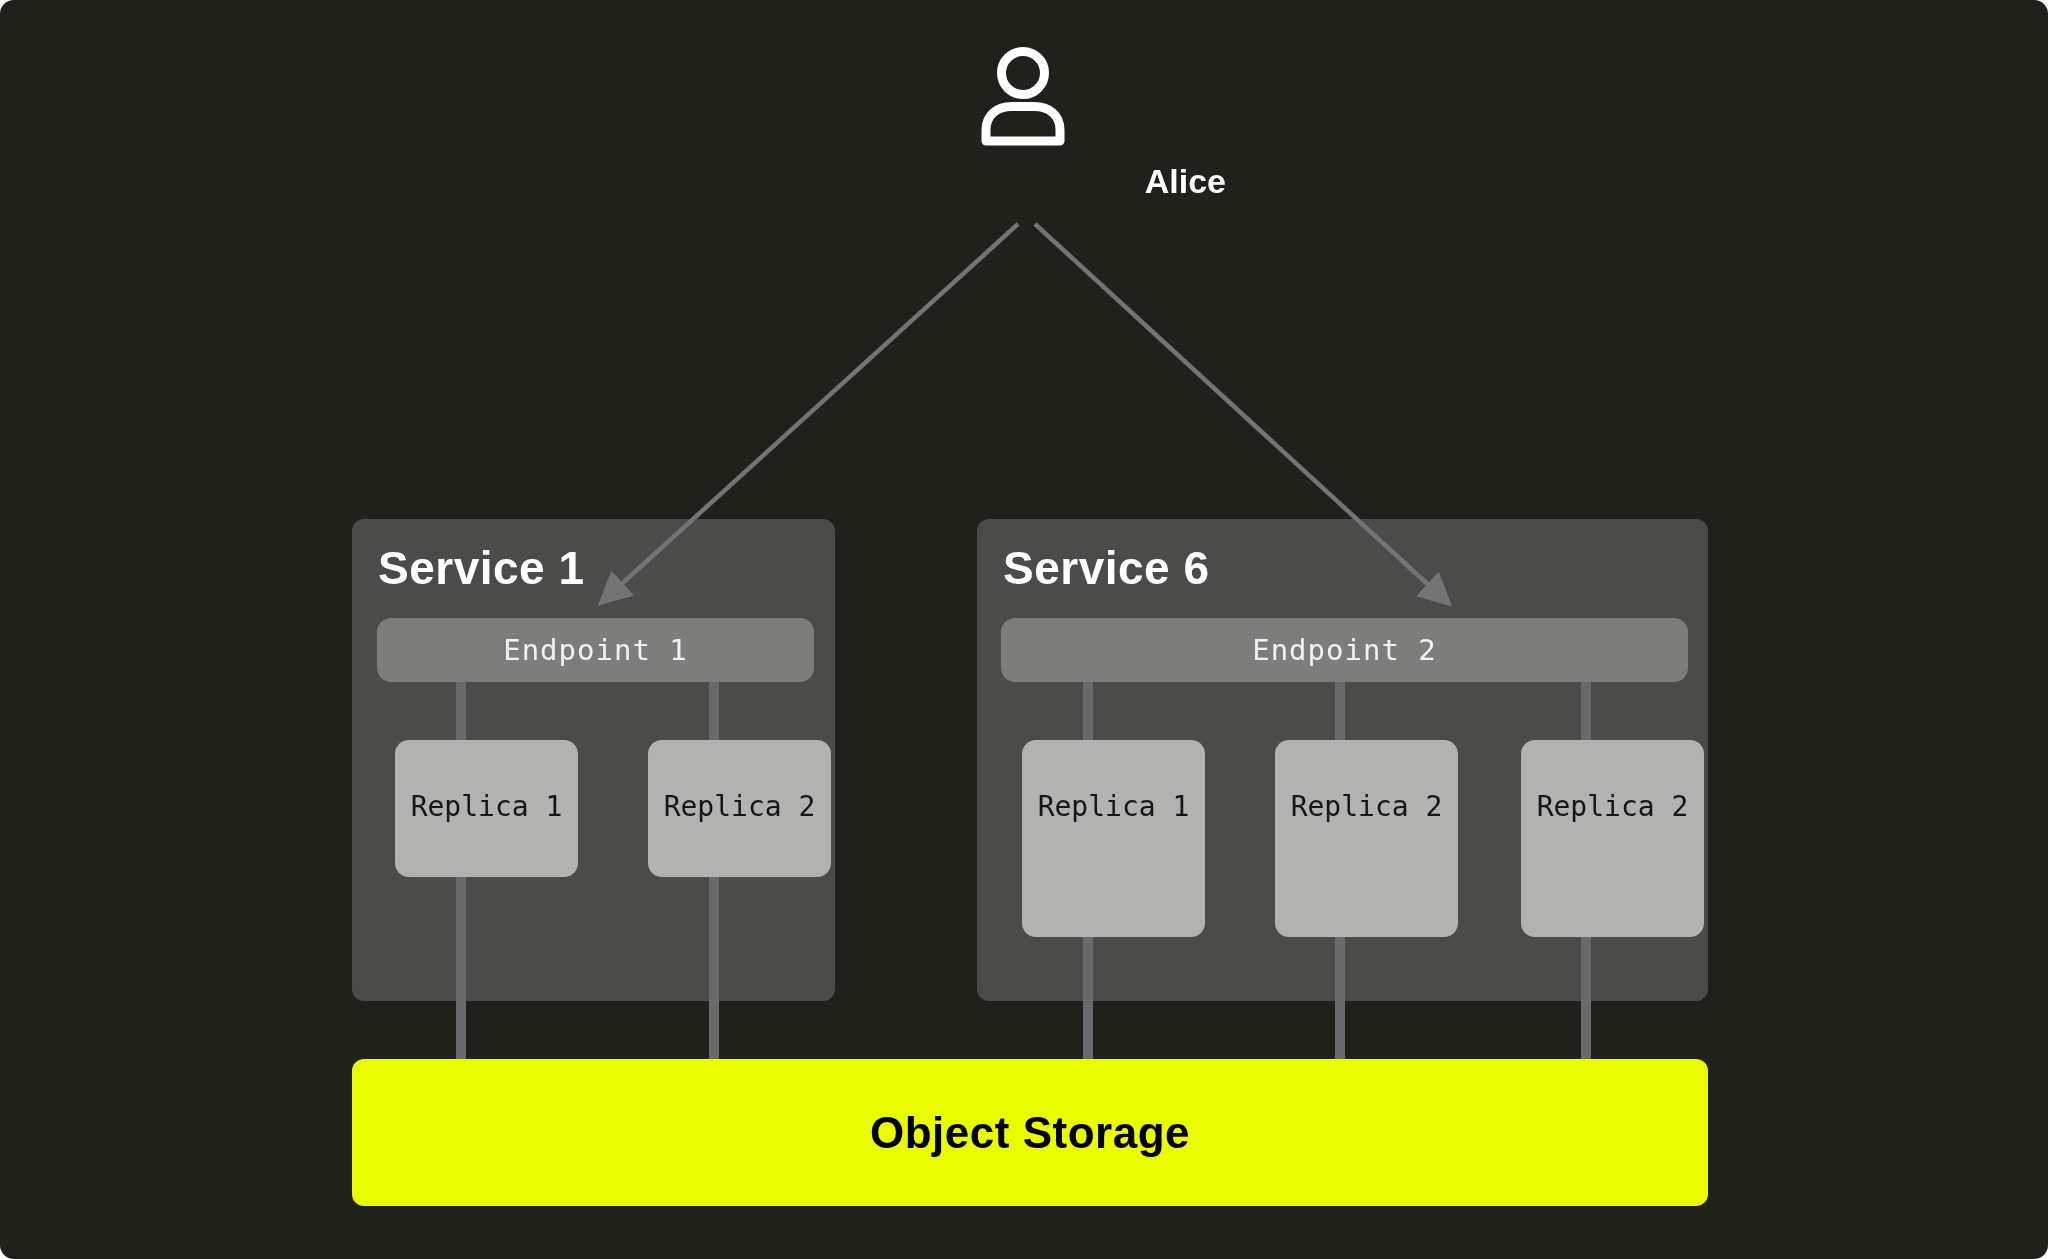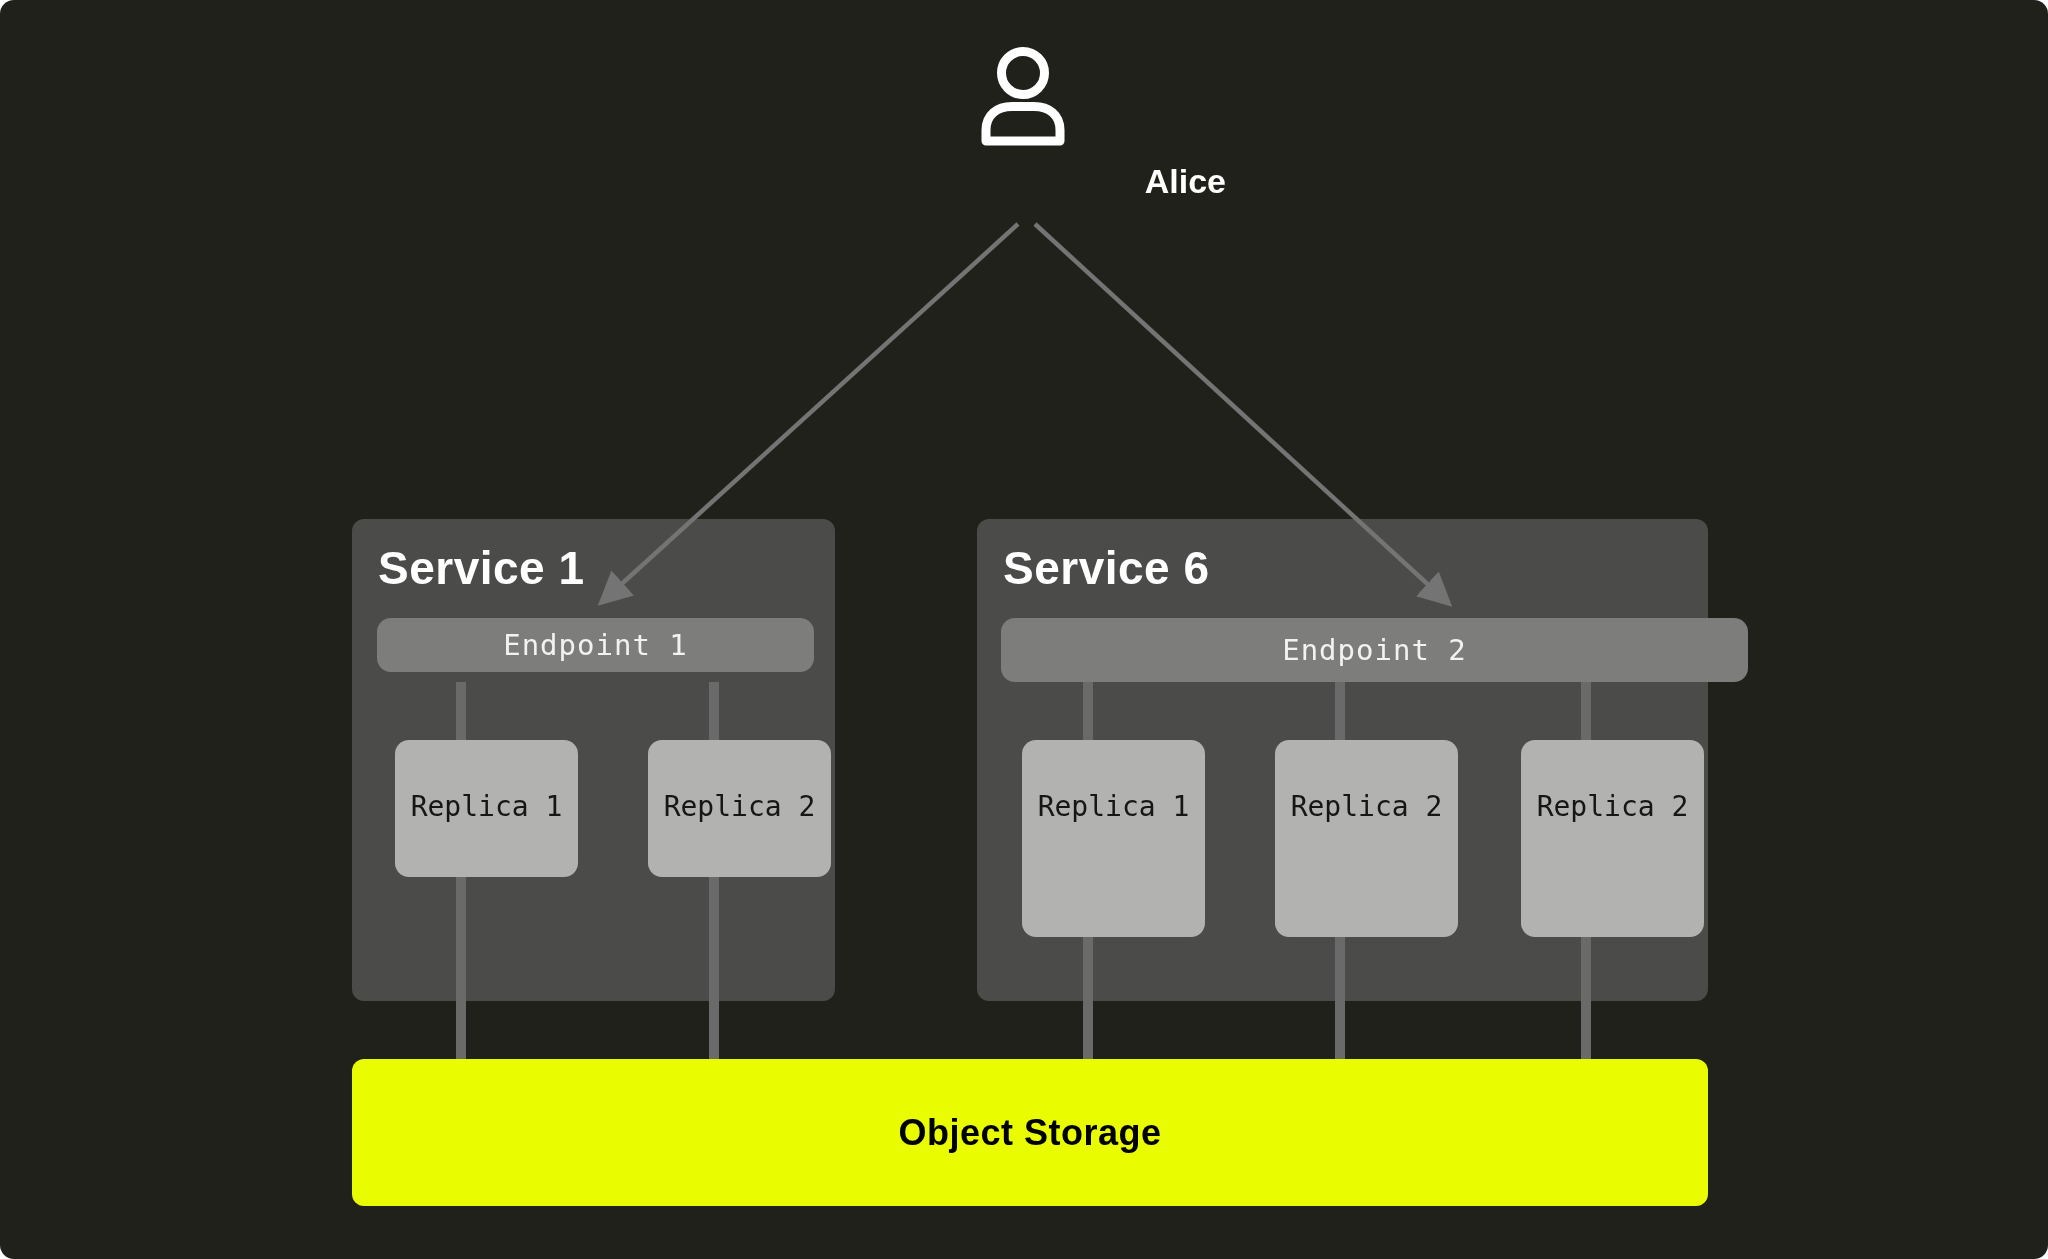--- a/index.html
+++ b/index.html
@@ -42,22 +42,22 @@
     position:absolute;left:26px;top:22px;color:var(--text-light);
     font-size:46px;font-weight:bold;letter-spacing:.5px;
   }
   
   .endpoint{
     background:var(--endpoint-bar);border-radius:14px;z-index:3;
     display:flex;align-items:center;justify-content:center;
     font-family:"DejaVu Sans Mono", monospace;font-size:29px;
     color:#F2F2F2;letter-spacing:1px;
   }
-  .endpoint-1{left:377px;top:618px;width:437px;height:54px;}
-  .endpoint-2{left:1001px;top:618px;width:747px;height:64px;}
+  .endpoint-1{left:377px;top:618px;width:437px;height:64px;}
+  .endpoint-2{left:1001px;top:618px;width:687px;height:64px;}
   
   .connector{width:10px;top:682px;height:380px;background:var(--connector);z-index:2;}
   .c-s1-a{left:456px;}
   .c-s1-b{left:709px;}
   .c-s2-a{left:1083px;}
   .c-s2-b{left:1335px;}
   .c-s2-c{left:1581px;}
   
   .replica{
     background:var(--replica-box);border-radius:14px;z-index:3;
@@ -70,21 +70,21 @@
   .r-s1-2{left:627px;top:740px;width:183px;}
   .r-s2-1{left:1001px;top:740px;width:183px;}
   .r-s2-2{left:1254px;top:740px;width:183px;}
   .r-s2-3{left:1500px;top:740px;width:183px;}
   
   .storage{
     left:352px;top:1059px;width:1356px;height:147px;border-radius:12px;
     background:var(--accent);z-index:4;
     display:flex;align-items:center;justify-content:center;
   }
-  .storage-label{color:#000;font-size:36px;font-weight:bold;letter-spacing:.5px;}
+  .storage-label{color:#000;font-size:44px;font-weight:bold;letter-spacing:.5px;}
 </style>
 </head>
 <body>
 
 <div class="canvas">
 
   <svg class="abs user-icon" viewBox="0 0 86 104" fill="none">
     <circle cx="43" cy="31" r="21.5" stroke="#FFFFFF" stroke-width="9"></circle>
     <path d="M 6,99 L 6,88 C 6,73 17,64.5 32,64.5 L 54,64.5 C 69,64.5 80,73 80,88 L 80,99 Z" stroke="#FFFFFF" stroke-width="9" stroke-linejoin="round"></path>
   </svg>

